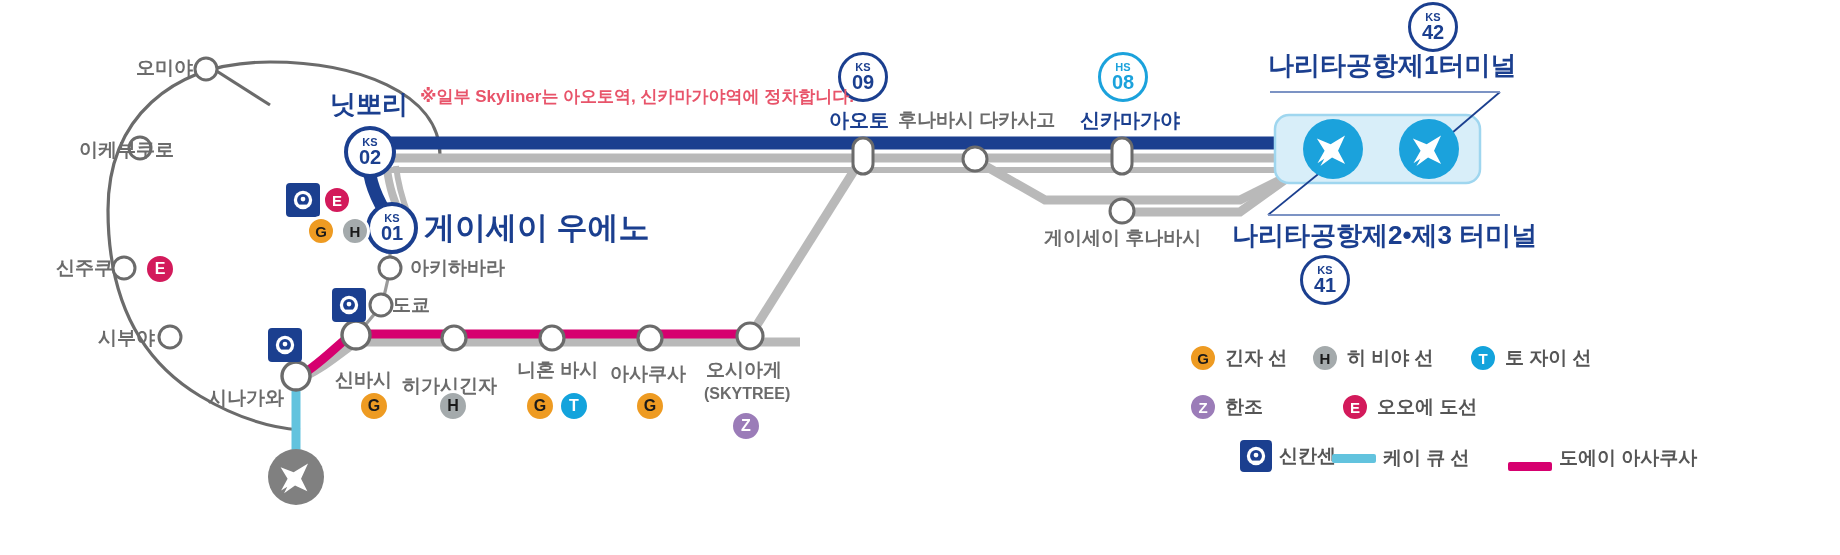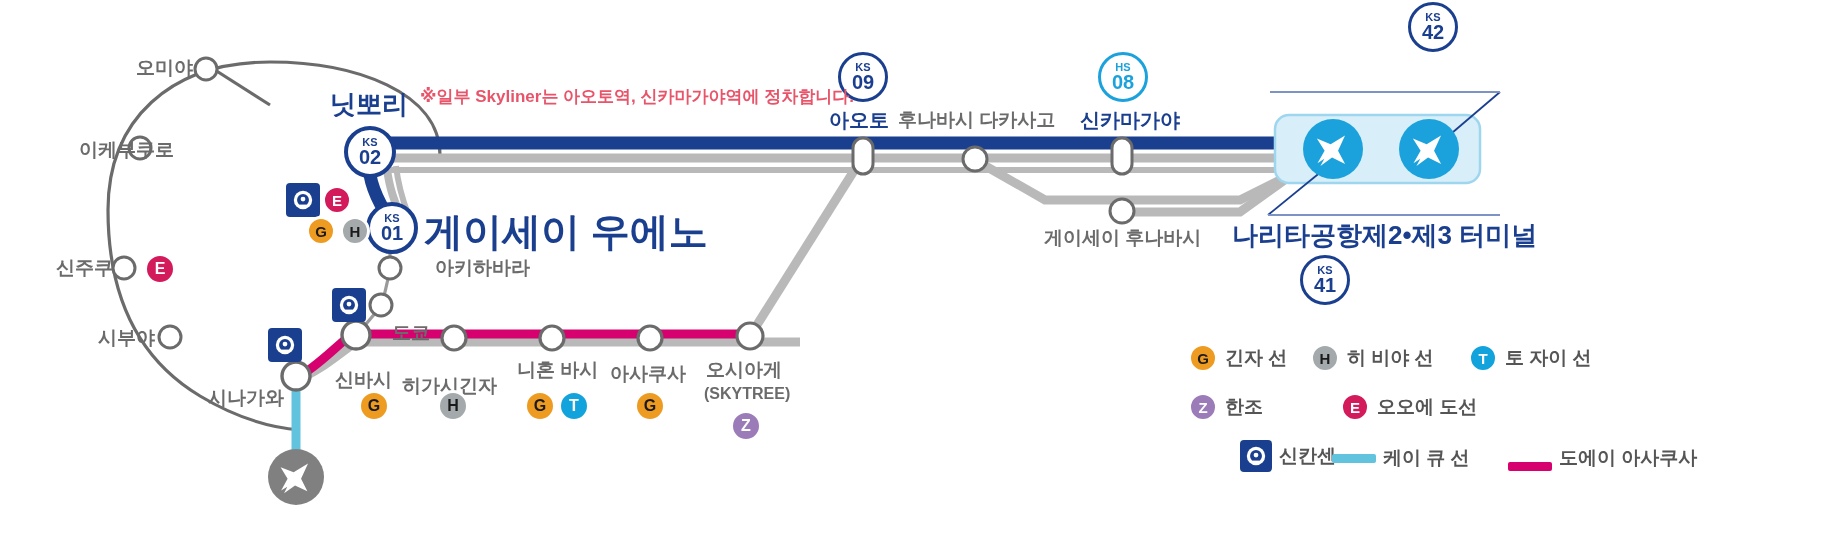--- a/index.html
+++ b/index.html
@@ -12,21 +12,21 @@
   #map-root{position:absolute;inset:0;width:1840px;height:555px;}
   svg.map-svg{position:absolute;left:0;top:0;width:1840px;height:555px;}
 
   
   .lbl{position:absolute;white-space:nowrap;line-height:1;}
   .lbl-gray{color:#6b6b6b;font-size:19px;font-weight:700;}
   .lbl-navy-sm{color:#1b3f8f;font-size:20px;font-weight:700;}
   .lbl-blue-big{color:#1b3f8f;font-size:26px;font-weight:700;}
   .lbl-note{color:#e8546a;font-size:17px;font-weight:700;}
   .lbl-sub{color:#6b6b6b;font-size:16px;font-weight:700;}
-  .lbl-ueno{color:#1b3f8f;font-size:39px;font-weight:700;}
+  .lbl-ueno{color:#1b3f8f;font-size:31px;font-weight:700;}
   .lbl-nippori{color:#1b3f8f;font-size:26px;font-weight:700;}
   .legend-txt{color:#555;font-size:19px;font-weight:700;white-space:nowrap;}
 
   .badge{position:absolute;border-radius:50%;display:flex;align-items:center;
          justify-content:center;font-weight:700;color:#fff;box-sizing:border-box;}
   .badge span{pointer-events:none;}
   .shink{position:absolute;background:#1b3f8f;border-radius:4px;
          display:flex;align-items:center;justify-content:center;}
   .ks-node{position:absolute;border-radius:50%;background:#fff;
            display:flex;flex-direction:column;align-items:center;justify-content:center;
@@ -156,35 +156,36 @@
 
   <div class="lbl lbl-gray" style="left:136px;top:58px;">오미야</div>
   <div class="lbl lbl-gray" style="left:72px;top:140px;margin-left:7px;">이케부쿠로</div>
   <div class="lbl lbl-gray" style="left:56px;top:258px;">신주쿠</div>
   <div class="lbl lbl-gray" style="left:98px;top:328px;">시부야</div>
   <div class="lbl lbl-gray" style="left:208px;top:388px;">시나가와</div>
 
   <div class="lbl lbl-nippori" style="left:330px;top:91px;">닛뽀리</div>
   <div class="lbl lbl-ueno" style="left:424px;top:212px;">게이세이 우에노</div>
 
-  <div class="lbl lbl-gray" style="left:410px;top:258px;margin-left:25px;">아키하바라</div>
-  <div class="lbl lbl-gray" style="left:392px;top:295px;margin-top:28px;">도쿄</div>
+  <div class="lbl lbl-gray" style="left:410px;top:258px;">아키하바라</div>
+  <div class="lbl lbl-gray" style="left:392px;top:295px;">도쿄</div>
 
   <div class="lbl lbl-gray" style="left:335px;top:370px;">신바시</div>
   <div class="lbl lbl-gray" style="left:402px;top:376px;">히가시긴자</div>
   <div class="lbl lbl-gray" style="left:517px;top:360px;">니혼 바시</div>
   <div class="lbl lbl-gray" style="left:610px;top:364px;">아사쿠사</div>
   <div class="lbl lbl-gray" style="left:706px;top:360px;">오시아게</div>
   <div class="lbl lbl-sub" style="left:704px;top:386px;">(SKYTREE)</div>
 
   <div class="lbl lbl-navy-sm" style="left:829px;top:110px;">아오토</div>
   <div class="lbl lbl-gray" style="left:898px;top:110px;">후나바시 다카사고</div>
   <div class="lbl lbl-navy-sm" style="left:1080px;top:110px;">신카마가야</div>
   <div class="lbl lbl-gray" style="left:1044px;top:228px;">게이세이 후나바시</div>
 
+  <div class="lbl lbl-blue-big" style="left:1268px;top:52px;">나리타공항제1터미널</div>
   <div class="lbl lbl-blue-big" style="left:1232px;top:222px;">나리타공항제2•제3 터미널</div>
 
   <div class="lbl lbl-note" style="left:420px;top:88px;">※일부 Skyliner는 아오토역, 신카마가야역에 정차합니다.</div>
 
   <div class="badge" style="left:144px;top:253px;width:32px;height:32px;background:#D31A5B;border:3px solid #fff;font-size:16px;">
     <span>E</span>
   </div>
 
   <div class="shink" style="left:286px;top:183px;width:34px;height:34px;">
     <svg width="22" height="22" viewBox="0 0 24 24">

